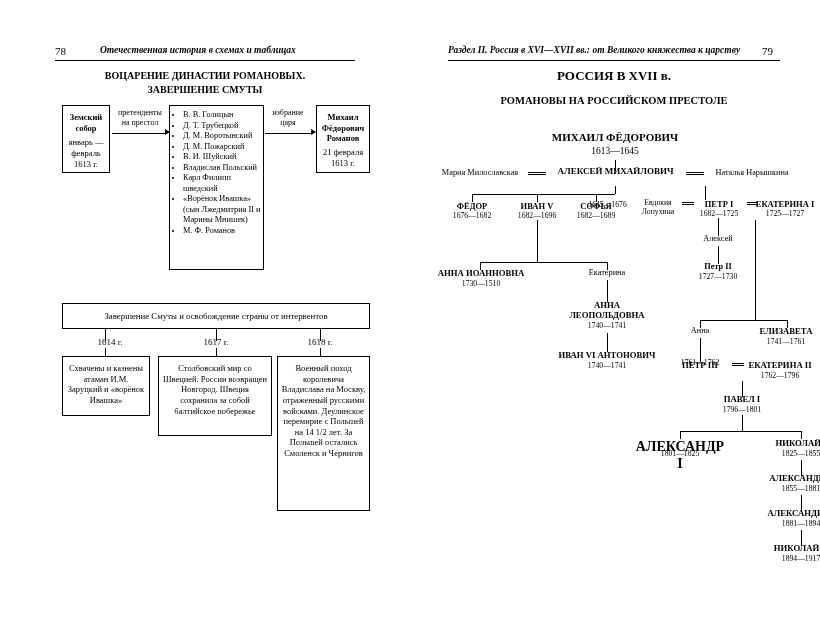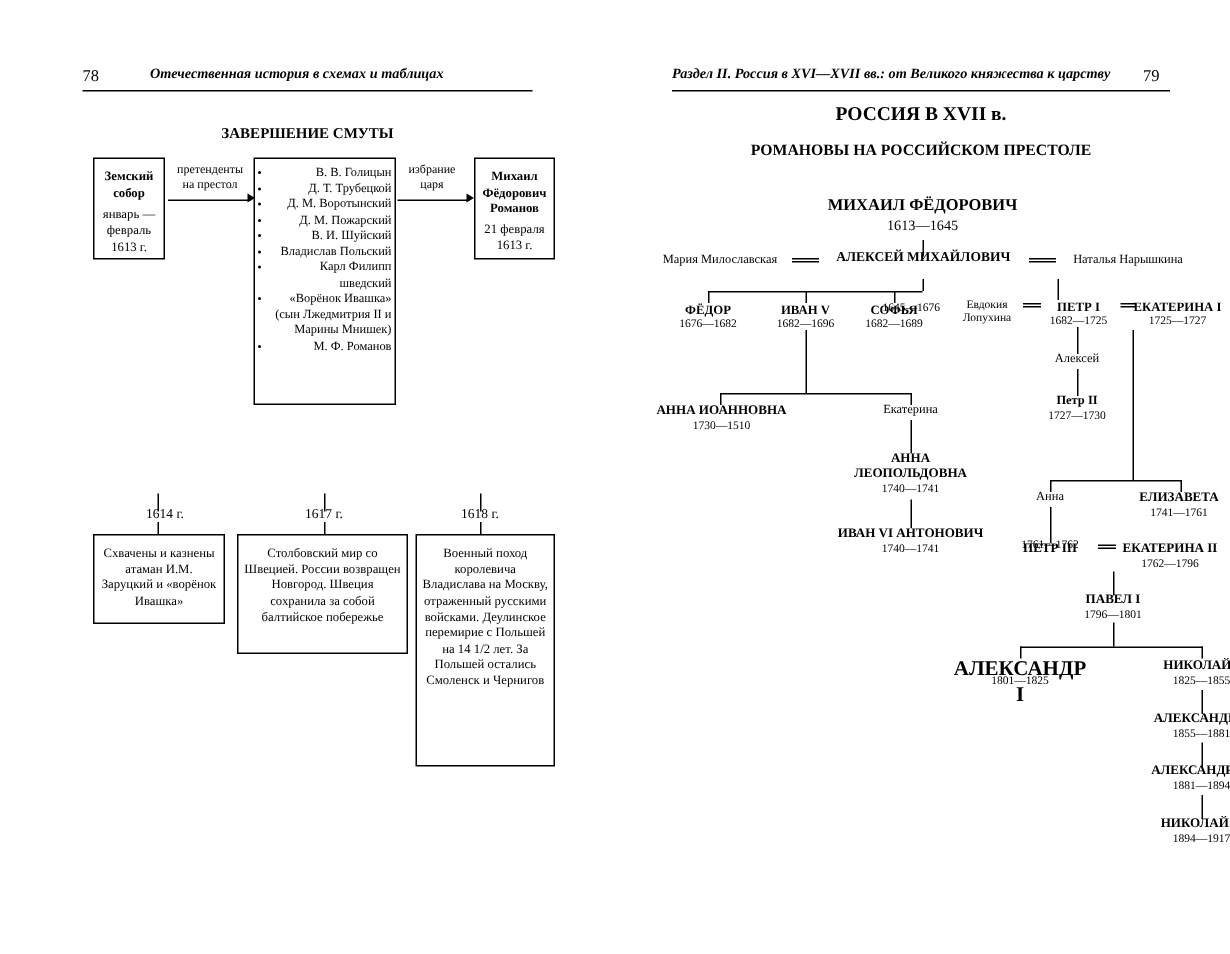--- a/index.html
+++ b/index.html
@@ -34,39 +34,40 @@
     line-height:1.25;
     text-align:center;
     padding:3px 3px;
   }
   .box.left-align{text-align:left;}
   .lbl{position:absolute;font-size:8px;text-align:center;line-height:1.2;}
   .ln{position:absolute;background:#000;}
   .hl{height:1px;}
   .vl{width:1px;}
 
-  ul.lst{margin:0;padding-left:11px;list-style:disc;font-size:8.3px;line-height:1.27;text-align:right;}
+  ul.lst{margin:0;padding-left:11px;list-style:disc;font-size:8.3px;line-height:1.27;text-align:left;}
   ul.lst li{margin:0;padding:0;}
 
   .nm{position:absolute;text-align:center;font-size:8.5px;line-height:1.22;}
   .nm b{font-weight:bold;}
   .big{font-size:11px;font-weight:bold;}
   .mid{font-size:9px;font-weight:bold;}
 </style>
 </head>
 <body>
 
 <div class="page">
 
   <div class="left-page">
 
     <div class="pg-header pg-num-left">78</div>
     <div class="pg-header pg-title-left">Отечественная история в схемах и таблицах</div>
     <div class="rule" style="left:55px;top:60px;width:300px;"></div>
 
+    <div class="title" style="left:55px;top:70px;width:300px;font-size:10px;">ВОЦАРЕНИЕ ДИНАСТИИ РОМАНОВЫХ.</div>
     <div class="title" style="left:55px;top:84px;width:300px;font-size:10px;">ЗАВЕРШЕНИЕ СМУТЫ</div>
 
     <div class="box" style="left:62px;top:105px;width:48px;height:68px;padding-top:6px;">
       <div style="font-weight:bold;">Земский</div>
       <div style="font-weight:bold;">собор</div>
       <div style="margin-top:4px;">январь —</div>
       <div>февраль</div>
       <div>1613 г.</div>
     </div>
 
@@ -95,20 +96,23 @@
     <div style="position:absolute;left:311px;top:129px;width:0;height:0;border-top:3px solid transparent;border-bottom:3px solid transparent;border-left:5px solid #000;"></div>
 
     <div class="box" style="left:316px;top:105px;width:54px;height:68px;padding-top:6px;">
       <div style="font-weight:bold;">Михаил</div>
       <div style="font-weight:bold;">Фёдорович</div>
       <div style="font-weight:bold;">Романов</div>
       <div style="margin-top:3px;">21 февраля</div>
       <div>1613 г.</div>
     </div>
 
+    <div class="box" style="left:62px;top:303px;width:308px;height:26px;display:flex;align-items:center;justify-content:center;font-size:8.8px;">
+      <span>Завершение Смуты и освобождение страны от интервентов</span>
+    </div>
 
     <div class="ln vl" style="left:105px;top:329px;height:12px;"></div>
     <div class="ln vl" style="left:216px;top:329px;height:12px;"></div>
     <div class="ln vl" style="left:320px;top:329px;height:12px;"></div>
 
     <div class="lbl" style="left:80px;top:337px;width:60px;font-size:9px;">1614 г.</div>
     <div class="lbl" style="left:186px;top:337px;width:60px;font-size:9px;">1617 г.</div>
     <div class="lbl" style="left:290px;top:337px;width:60px;font-size:9px;">1618 г.</div>
 
     <div class="ln vl" style="left:105px;top:348px;height:8px;"></div>

